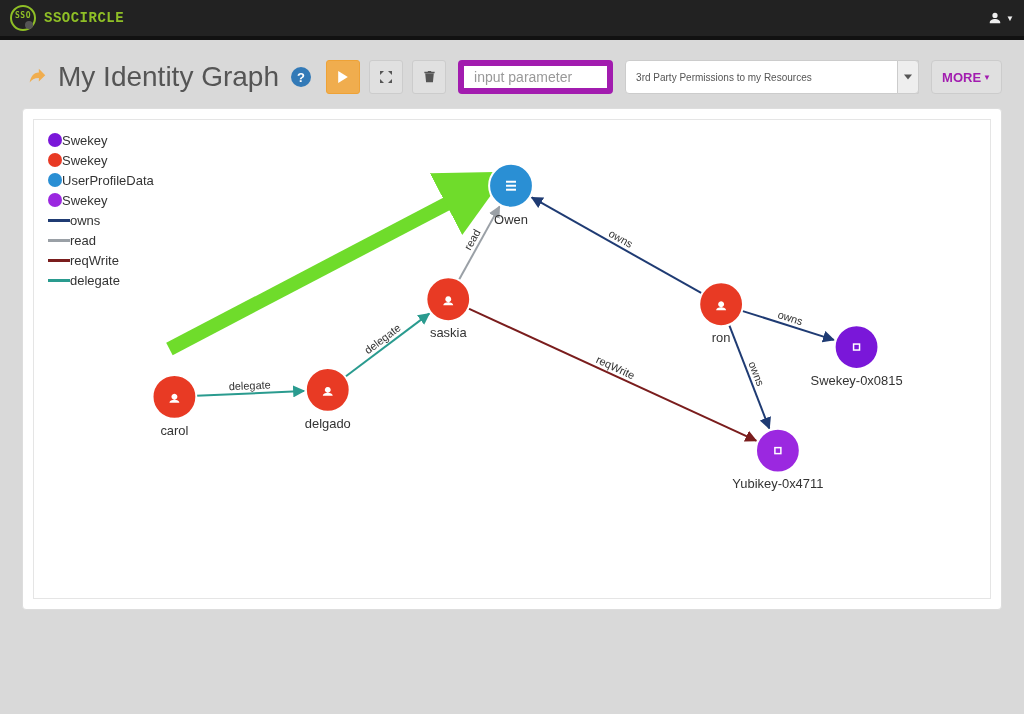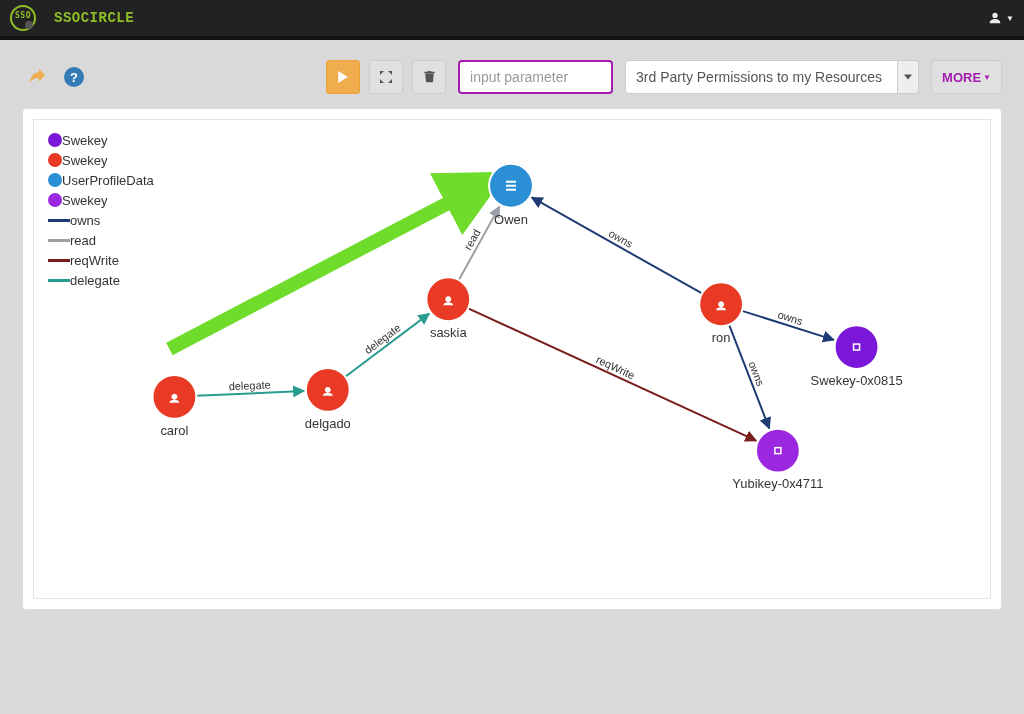--- a/index.html
+++ b/index.html
@@ -1,40 +1,40 @@
 <!DOCTYPE html>
 <html><head>
 <meta charset="utf-8">
 <style>
   * { box-sizing: border-box; }
   html,body { margin:0; padding:0; font-family: "Helvetica Neue", Helvetica, Arial, sans-serif; background:#d9d9d9; }
   .page { width:1024px; height:714px; background:#d9d9d9; position:relative; }
 
   
   .topnav { height:40px; background:#222; border-bottom:4px solid #111; display:flex; align-items:center; padding:0 10px; justify-content:space-between; }
-  .brand { display:flex; align-items:center; gap:18px; font-family:"Courier New",monospace; font-weight:bold; color:#8fbf26; font-size:14px; letter-spacing:0.5px; }
+  .brand { display:flex; align-items:center; gap:8px; font-family:"Courier New",monospace; font-weight:bold; color:#8fbf26; font-size:14px; letter-spacing:0.5px; }
   .brand-logo { width:26px; height:26px; position:relative; }
   .userbtn { color:#eee; font-size:14px; display:flex; align-items:center; gap:2px; cursor:pointer; }
 
   .main { padding:20px 22px 0 22px; }
 
   
   .header-row { display:flex; align-items:center; margin-bottom:14px; gap:6px; }
   .share-icon { width:30px; height:30px; display:flex; align-items:center; justify-content:center; color:#f0ad4e; }
   .page-title { font-size:28px; color:#555; font-weight:400; margin:0; flex:0 0 auto; }
   .help-icon { width:20px; height:20px; border-radius:50%; background:#337ab7; color:#fff; display:flex; align-items:center; justify-content:center; font-size:13px; font-weight:bold; margin-left:6px; }
   .spacer { flex:1 1 auto; }
 
   .btn { height:34px; min-width:34px; border:1px solid #ccc; background:#eee; display:inline-flex; align-items:center; justify-content:center; cursor:pointer; margin-left:3px; border-radius:3px; }
   .btn-play { background:#f0ad4e; border-color:#eea236; color:#fff; }
   .btn-gray { background:#e0e0e0; border-color:#ccc; color:#555; }
-  .input-param { margin-left:6px; height:34px; width:155px; border:2px solid #a21caf; border-radius:4px; padding:0 10px; font-size:14px; background:#fff; color:#999; }
+  .input-param { margin-left:6px; height:34px; width:155px; border:6px solid #a21caf; border-radius:4px; padding:0 10px; font-size:14px; background:#fff; color:#999; }
   .input-param::placeholder { color:#999; }
   .select-wrap { position:relative; margin-left:6px; }
-  .select { height:34px; width:294px; border:1px solid #ccc; border-radius:4px 0 0 4px; padding:0 10px; background:#fff; color:#555; font-size:14px; display:flex; align-items:center; }
+  .select { height:34px; width:294px; border:1px solid #ccc; border-radius:4px 0 0 4px; padding:0 10px; background:#fff; color:#555; font-size:10px; display:flex; align-items:center; }
   .select-caret { position:absolute; right:0; top:0; width:22px; height:34px; border:1px solid #ccc; border-radius:0 4px 4px 0; background:#eee; display:flex; align-items:center; justify-content:center; font-size:10px; color:#555; }
   .more-btn { margin-left:6px; height:34px; padding:0 10px; background:#e0e0e0; border:1px solid #ccc; border-radius:4px; display:flex; align-items:center; color:#a21caf; font-weight:bold; font-size:13px; cursor:pointer; }
 
   
   .panel { background:#fff; border:1px solid #ddd; border-radius:4px; padding:10px; height:502px; position:relative; }
   .panel-inner { border:1px solid #e5e5e5; height:100%; position:relative; }
 
   
   .legend { position:absolute; left:14px; top:10px; font-size:13px; color:#333; }
   .legend-row { display:flex; align-items:center; height:20px; }
@@ -82,20 +82,21 @@
   </div>
 </div>
 
 <div class="main">
   <div class="header-row">
     <span class="share-icon">
       <svg width="22" height="22" viewBox="0 0 24 24">
             <path fill="#f0ad4e" d="M14 3l7 7-7 7v-4c-5 0-8 2-10 5 1-6 4-11 10-11V3z"></path>
           </svg>
     </span>
+    <h1 class="page-title">My Identity Graph</h1>
     <span class="help-icon">?</span>
     <span class="spacer"></span>
     <span class="btn btn-play">
       <svg width="12" height="12" viewBox="0 0 10 10">
             <path fill="#fff" d="M1 0l8 5-8 5z"></path>
           </svg>
     </span>
     <span class="btn btn-gray">
       <svg width="12" height="12" viewBox="0 0 12 12">
             <path fill="#555" d="M0 0h4L0 4zM12 0v4L8 0zM0 12v-4l4 4zM12 12h-4l4-4z"></path>

